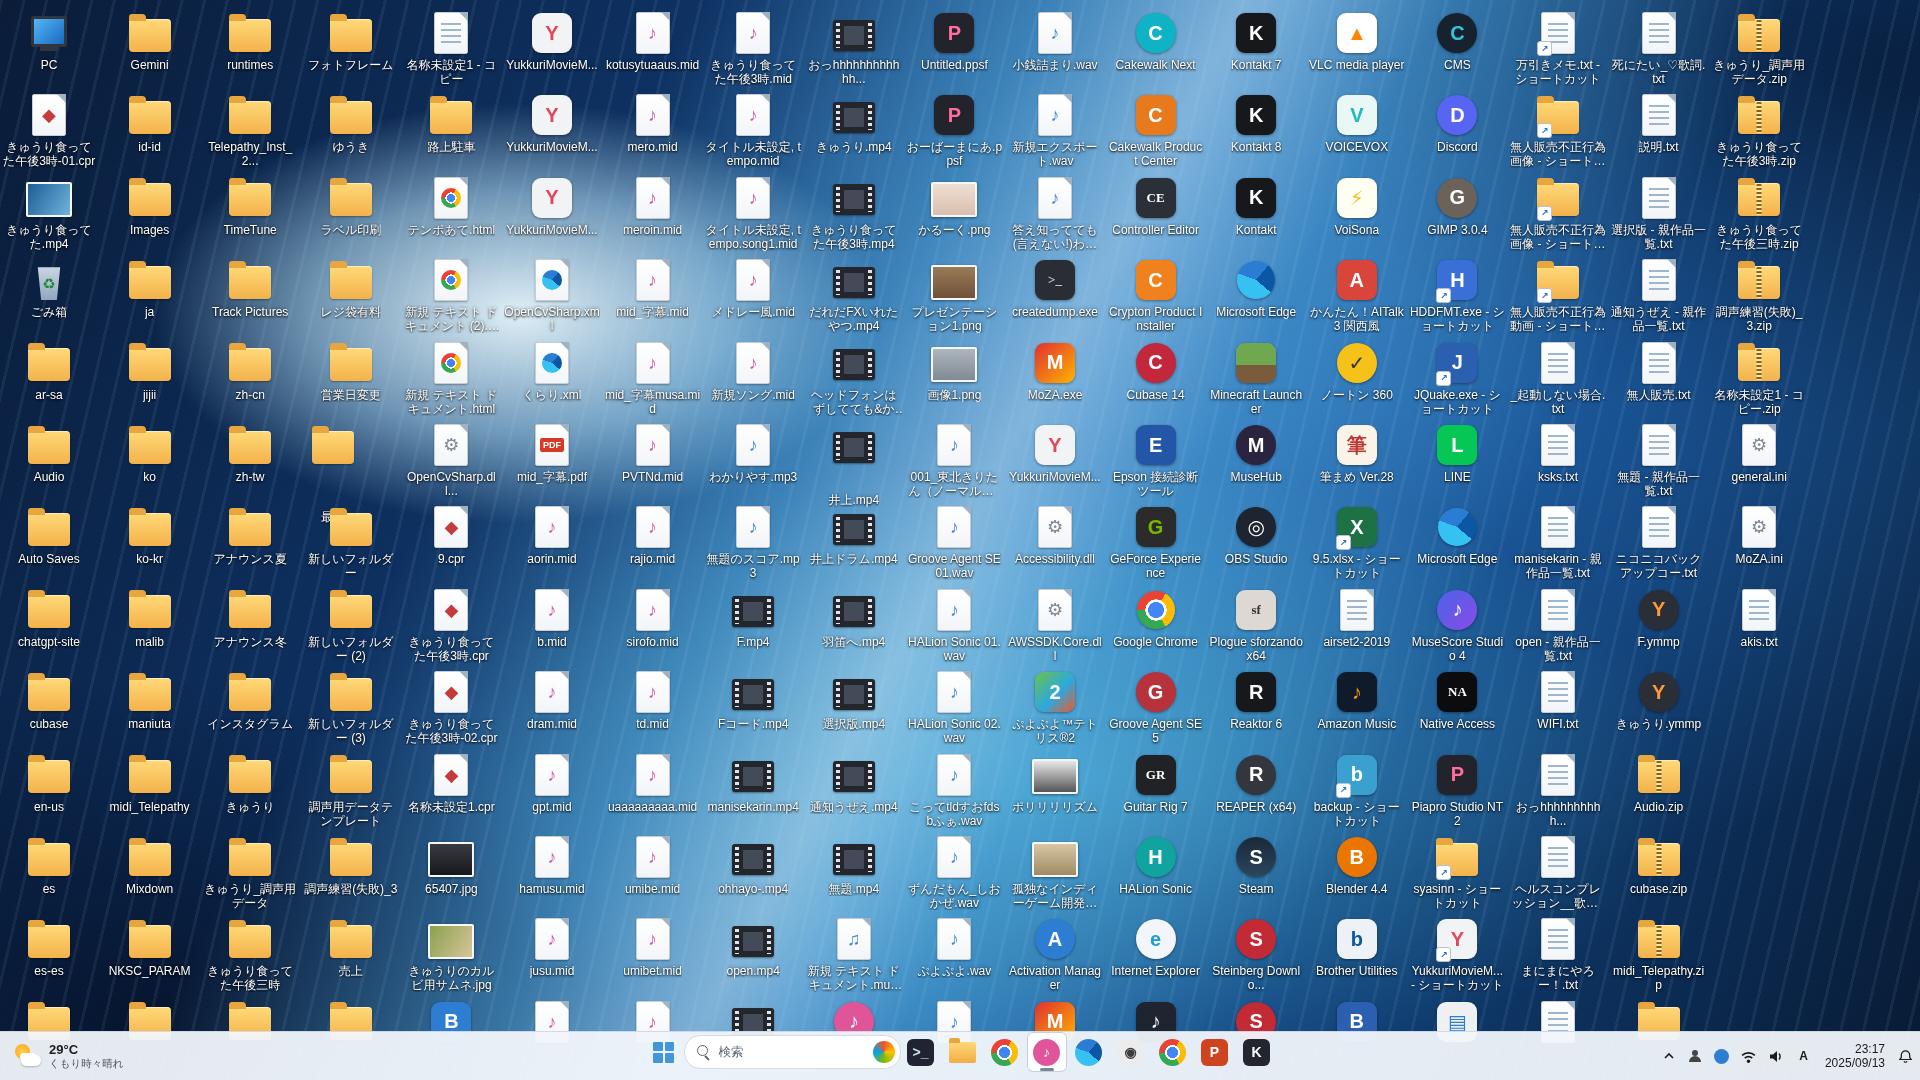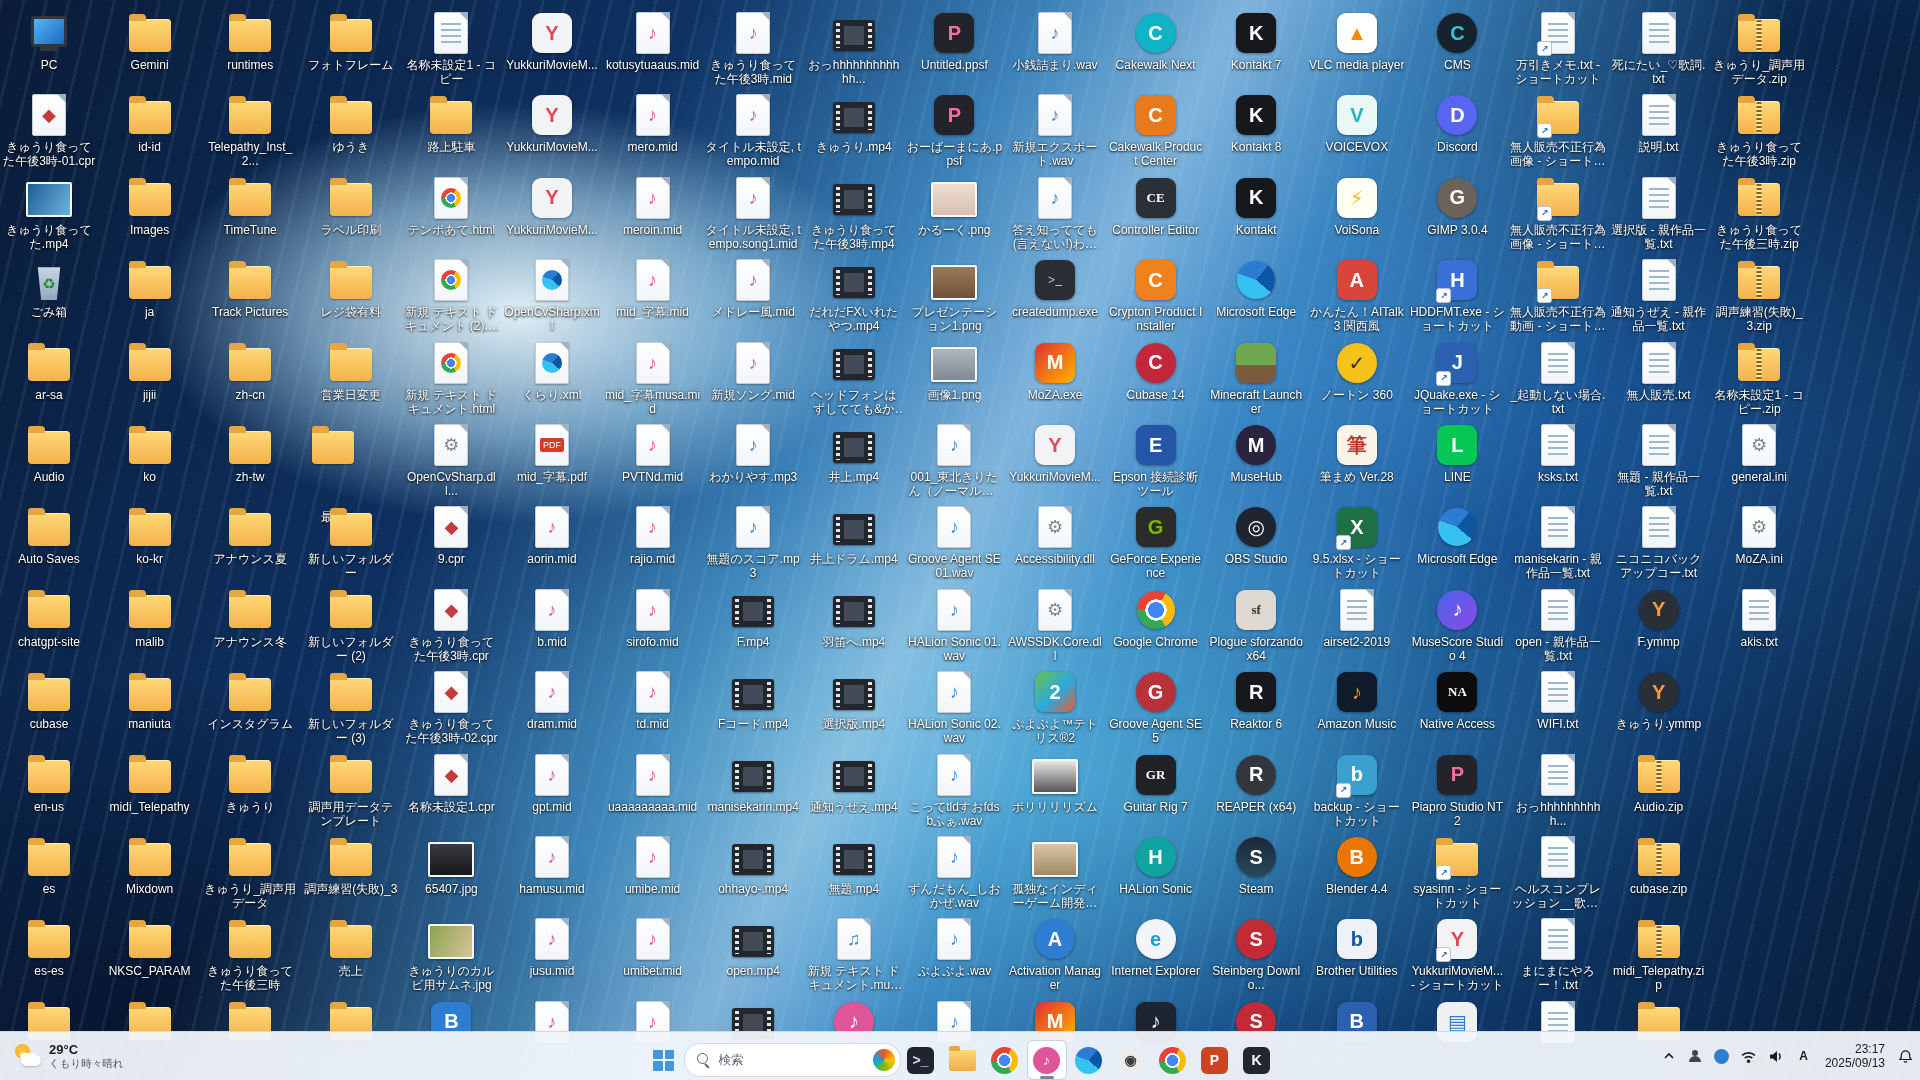--- a/index.html
+++ b/index.html
@@ -28,21 +28,21 @@
   .i-folder::before{content:"";position:absolute;top:-5px;left:0;width:17px;height:7px;border-radius:3px 4px 0 0;background:#e8a63e;}
   .i-folder.zip::after{content:"";position:absolute;left:50%;top:1px;bottom:1px;width:5px;transform:translateX(-50%);
     background:repeating-linear-gradient(180deg,#8a5f16 0 2px,#ffe9ae 2px 4px);border-radius:1px;}
   .i-page{width:32px;height:40px;background:linear-gradient(#ffffff,#f2f5f8);border:1px solid #c6cdd6;border-radius:2px;
     position:relative;display:flex;align-items:center;justify-content:center;box-shadow:0 1px 2px rgba(0,0,0,.3);}
   .i-page::before{content:"";position:absolute;top:-1px;right:-1px;border-style:solid;border-width:0 9px 9px 0;
     border-color:rgba(0,0,0,0) #9fb2c4 rgba(0,0,0,0) rgba(0,0,0,0);}
   .i-page .g{font-size:18px;line-height:1;font-weight:bold;}
   .i-page.lines::after{content:"";position:absolute;left:6px;right:6px;top:10px;bottom:8px;
     background:repeating-linear-gradient(180deg,#9fb7cc 0 2px,rgba(0,0,0,0) 2px 6px);}
-  .pdfchip{font-size:9px;background:#d63b27;color:#fff;padding:2px 3px;border-radius:2px;font-weight:normal;}
+  .pdfchip{font-size:9px;background:#d63b27;color:#fff;padding:2px 3px;border-radius:2px;font-weight:bold;}
   .mini{width:20px;height:20px;border-radius:50%;}
   .chromebg{background:radial-gradient(circle,#4285f4 0 29%,#fff 30% 39%,rgba(0,0,0,0) 40%),
     conic-gradient(from -90deg,#ea4335 0 120deg,#fbbc05 0 240deg,#34a853 0 360deg);}
   .edgebg{background:conic-gradient(from 200deg,#35c1f1 0 90deg,#2b7cd3 0 200deg,#0b57a4 0 290deg,#35c1f1 0 360deg);}
   .i-video{width:42px;height:31px;margin-top:4px;background:#23262c;border-radius:3px;position:relative;box-shadow:0 1px 2px rgba(0,0,0,.4);}
   .i-video::before,.i-video::after{content:"";position:absolute;top:3px;bottom:3px;width:4px;
     background:repeating-linear-gradient(180deg,#dfe5ec 0 3px,rgba(0,0,0,0) 3px 6px);}
   .i-video::before{left:3px;}.i-video::after{right:3px;}
   .i-video i{position:absolute;left:11px;right:11px;top:6px;bottom:6px;background:#434b58;border-radius:1px;}
   .i-thumb{width:42px;height:31px;margin-top:4px;border:2px solid #f5f7fa;border-radius:2px;box-shadow:0 1px 3px rgba(0,0,0,.45);}
@@ -57,21 +57,21 @@
   .i-pc::after{content:"";position:absolute;left:13px;right:13px;bottom:3px;height:4px;background:#2f3640;border-radius:1px;
     box-shadow:0 -4px 0 -1px #2f3640;}
   .i-bin{width:28px;height:36px;margin-top:4px;position:relative;display:flex;align-items:center;justify-content:center;
     background:linear-gradient(rgba(228,238,248,.9),rgba(168,190,212,.85));clip-path:polygon(10% 9%,90% 9%,78% 100%,22% 100%);}
   .i-bin::before{content:"";position:absolute;top:0;left:2px;right:2px;height:4px;background:#cfdceb;border-radius:2px;}
   .i-bin .g{color:#1f8a3b;font-size:15px;margin-top:4px;}
   .sc{position:absolute;left:3px;bottom:0;width:13px;height:13px;background:#fff;border:1px solid #b9c2cc;border-radius:3px;
     display:flex;align-items:center;justify-content:center;font-size:9px;color:#1d6fd4;font-weight:bold;z-index:2;}
   
   .taskbar{position:absolute;left:0;right:0;bottom:0;height:48px;background:rgba(241,245,251,.95);
-    border-top:1px solid rgba(200,210,225,.8);display:flex;align-items:flex-end;z-index:10;}
+    border-top:1px solid rgba(200,210,225,.8);display:flex;align-items:flex-start;z-index:10;}
   .tb-left{position:absolute;left:4px;height:100%;display:flex;align-items:center;}
   .widgets{display:flex;align-items:center;gap:8px;padding:4px 10px;border-radius:6px;background:none;border:none;cursor:pointer;}
   .wicon{width:27px;height:26px;position:relative;}
   .wicon::before{content:"";position:absolute;left:1px;top:1px;width:15px;height:15px;border-radius:50%;
     background:radial-gradient(#ffd34d,#ff9d1a);}
   .wicon::after{content:"";position:absolute;right:0;bottom:3px;width:20px;height:11px;border-radius:8px;background:#fff;
     box-shadow:-3px -4px 0 -2px #fff,0 1px 2px rgba(0,0,0,.25);}
   .wtext{text-align:left;}
   .temp{display:block;font-size:13px;font-weight:bold;color:#1b1b1b;line-height:15px;}
   .cond{display:block;font-size:10.5px;color:#50555c;line-height:13px;}
@@ -750,21 +750,21 @@
       <span class="dlabel">PVTNd.mid</span>
     </div>
     <div class="dicon" style="left: 703.2px; top: 422px;">
       <div class="dglyph">
         <span class="i-page">
           <span class="g" style="color: rgb(63, 135, 214);">♪</span>
         </span>
       </div>
       <span class="dlabel">わかりやす.mp3</span>
     </div>
-    <div class="dicon" style="left: 803.8px; top: 422px;">
+    <div class="dicon" style="left: 803.8px; top: 422px; gap: 23px;">
       <div class="dglyph">
         <span class="i-video">
           <i></i>
         </span>
       </div>
       <span class="dlabel">井上.mp4</span>
     </div>
     <div class="dicon" style="left: 904.4px; top: 422px;">
       <div class="dglyph">
         <span class="i-page">

